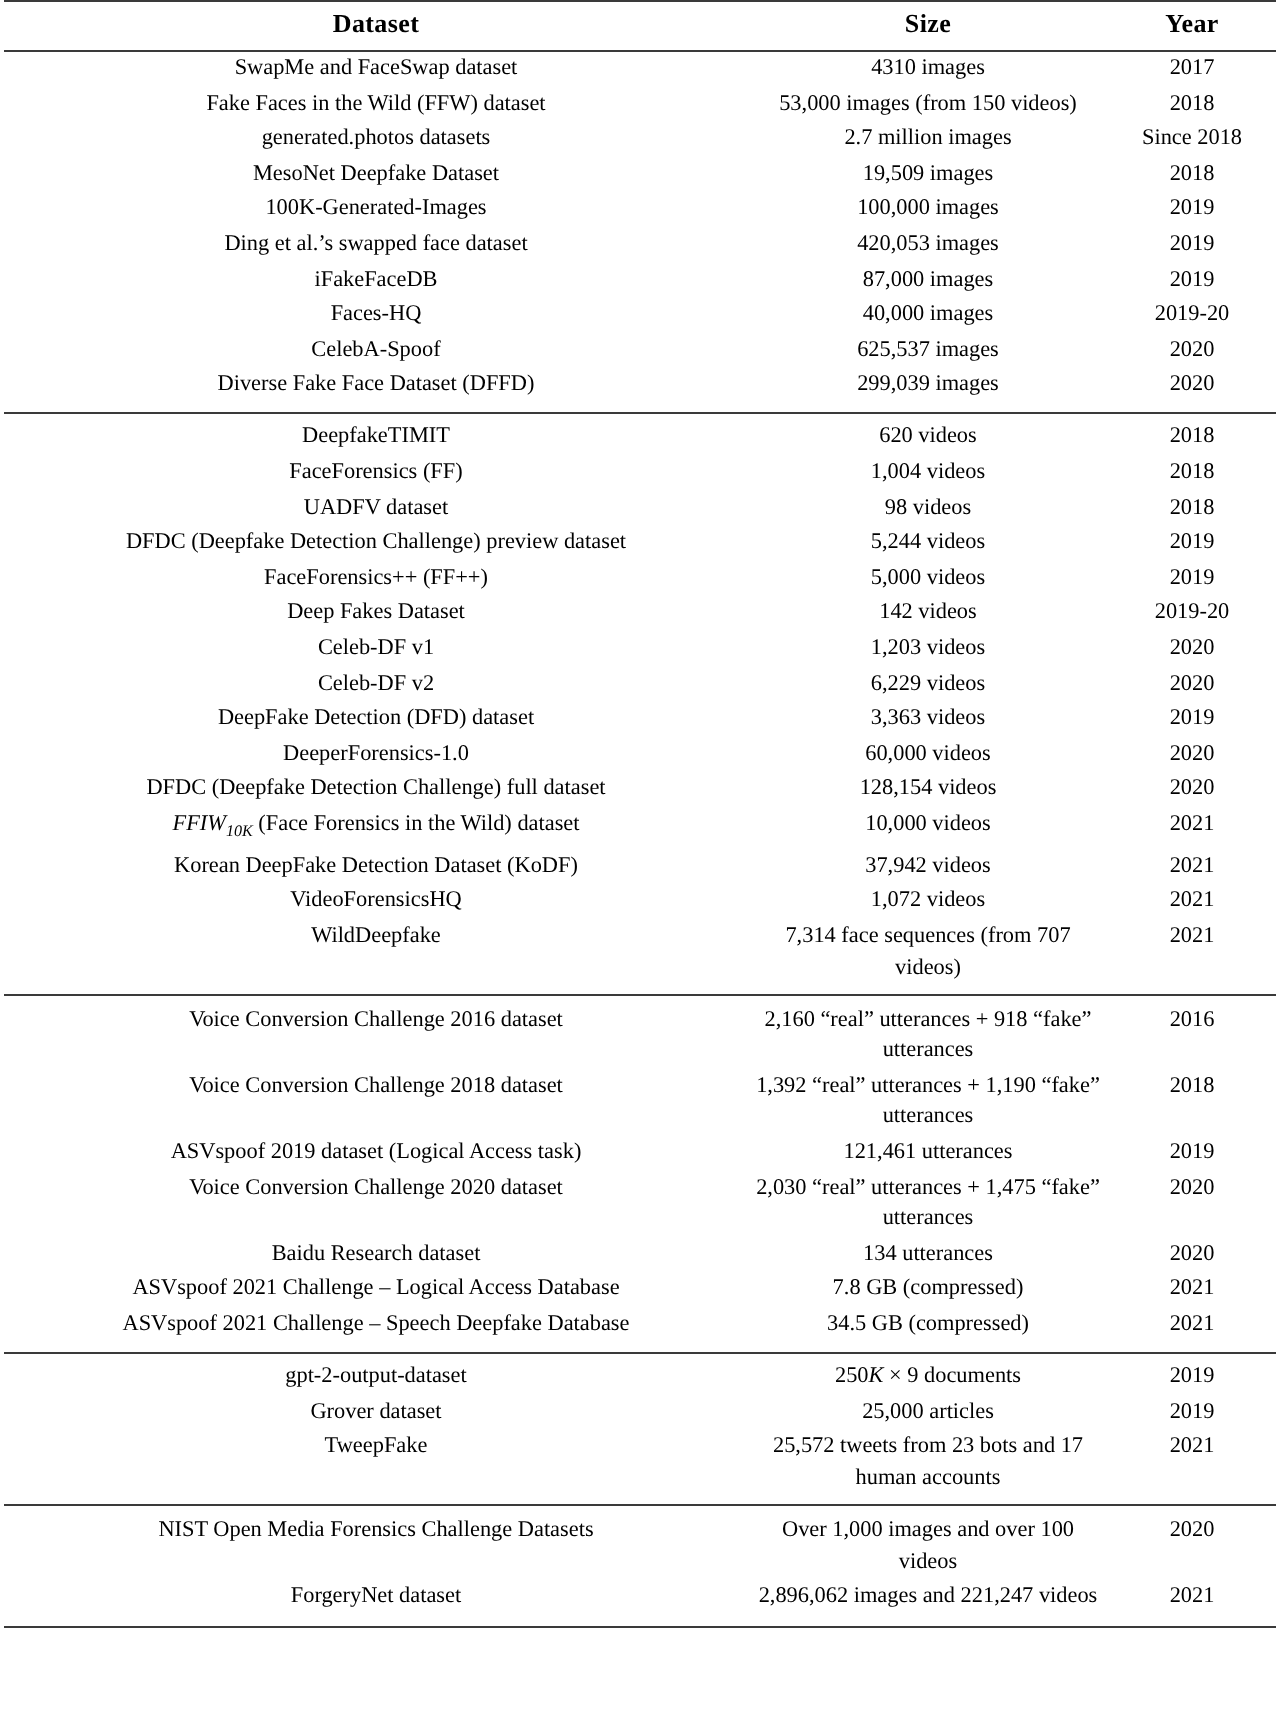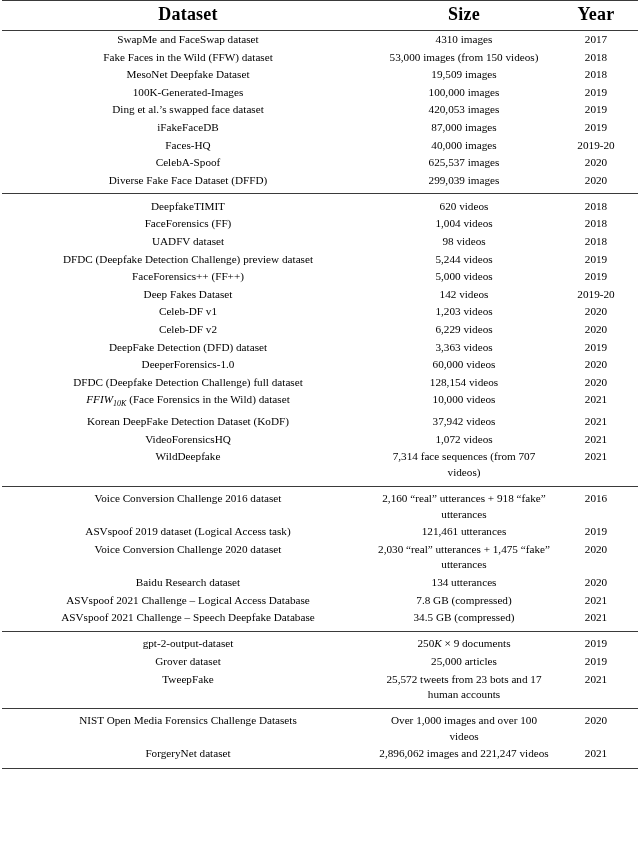--- a/index.html
+++ b/index.html
@@ -25,21 +25,21 @@
     table-layout: fixed;
     font-size: 11.2px;
   }
   table.datasets col.c-dataset { width: 372px; }
   table.datasets col.c-size    { width: 180px; }
   table.datasets col.c-year    { width: 84px; }
 
   thead th {
     font-weight: bold;
     text-align: center;
-    font-size: 18px;
+    font-size: 13px;
     padding: 3px 4px 5px 4px;
     vertical-align: middle;
     letter-spacing: 0.2px;
   }
   thead tr.head-row th {
     border-top: 1.4px solid #3a3a3a;
     border-bottom: 1.2px solid #3a3a3a;
   }
   tbody td {
     text-align: center;
@@ -87,20 +87,25 @@
           <td class="cell-dataset">SwapMe and FaceSwap dataset</td>
           <td class="cell-size">4310 images</td>
           <td class="cell-year">2017</td>
         </tr>
         <tr>
           <td class="cell-dataset">Fake Faces in the Wild (FFW) dataset</td>
           <td class="cell-size">53,000 images (from 150 videos)</td>
           <td class="cell-year">2018</td>
         </tr>
         <tr>
+          <td class="cell-dataset">generated.photos datasets</td>
+          <td class="cell-size">2.7 million images</td>
+          <td class="cell-year">Since 2018</td>
+        </tr>
+        <tr>
           <td class="cell-dataset">MesoNet Deepfake Dataset</td>
           <td class="cell-size">19,509 images</td>
           <td class="cell-year">2018</td>
         </tr>
         <tr>
           <td class="cell-dataset">100K-Generated-Images</td>
           <td class="cell-size">100,000 images</td>
           <td class="cell-year">2019</td>
         </tr>
         <tr>
@@ -200,20 +205,25 @@
         </tr>
         <tr class="section-end">
           <td class="cell-dataset">WildDeepfake</td>
           <td class="cell-size">7,314 face sequences (from 707 videos)</td>
           <td class="cell-year">2021</td>
         </tr>
         <tr class="section-start">
           <td class="cell-dataset">Voice Conversion Challenge 2016 dataset</td>
           <td class="cell-size">2,160 “real” utterances + 918 “fake” utterances</td>
           <td class="cell-year">2016</td>
+        </tr>
+        <tr>
+          <td class="cell-dataset">Voice Conversion Challenge 2018 dataset</td>
+          <td class="cell-size">1,392 “real” utterances + 1,190 “fake” utterances</td>
+          <td class="cell-year">2018</td>
         </tr>
         <tr>
           <td class="cell-dataset">ASVspoof 2019 dataset (Logical Access task)</td>
           <td class="cell-size">121,461 utterances</td>
           <td class="cell-year">2019</td>
         </tr>
         <tr>
           <td class="cell-dataset">Voice Conversion Challenge 2020 dataset</td>
           <td class="cell-size">2,030 “real” utterances + 1,475 “fake” utterances</td>
           <td class="cell-year">2020</td>

